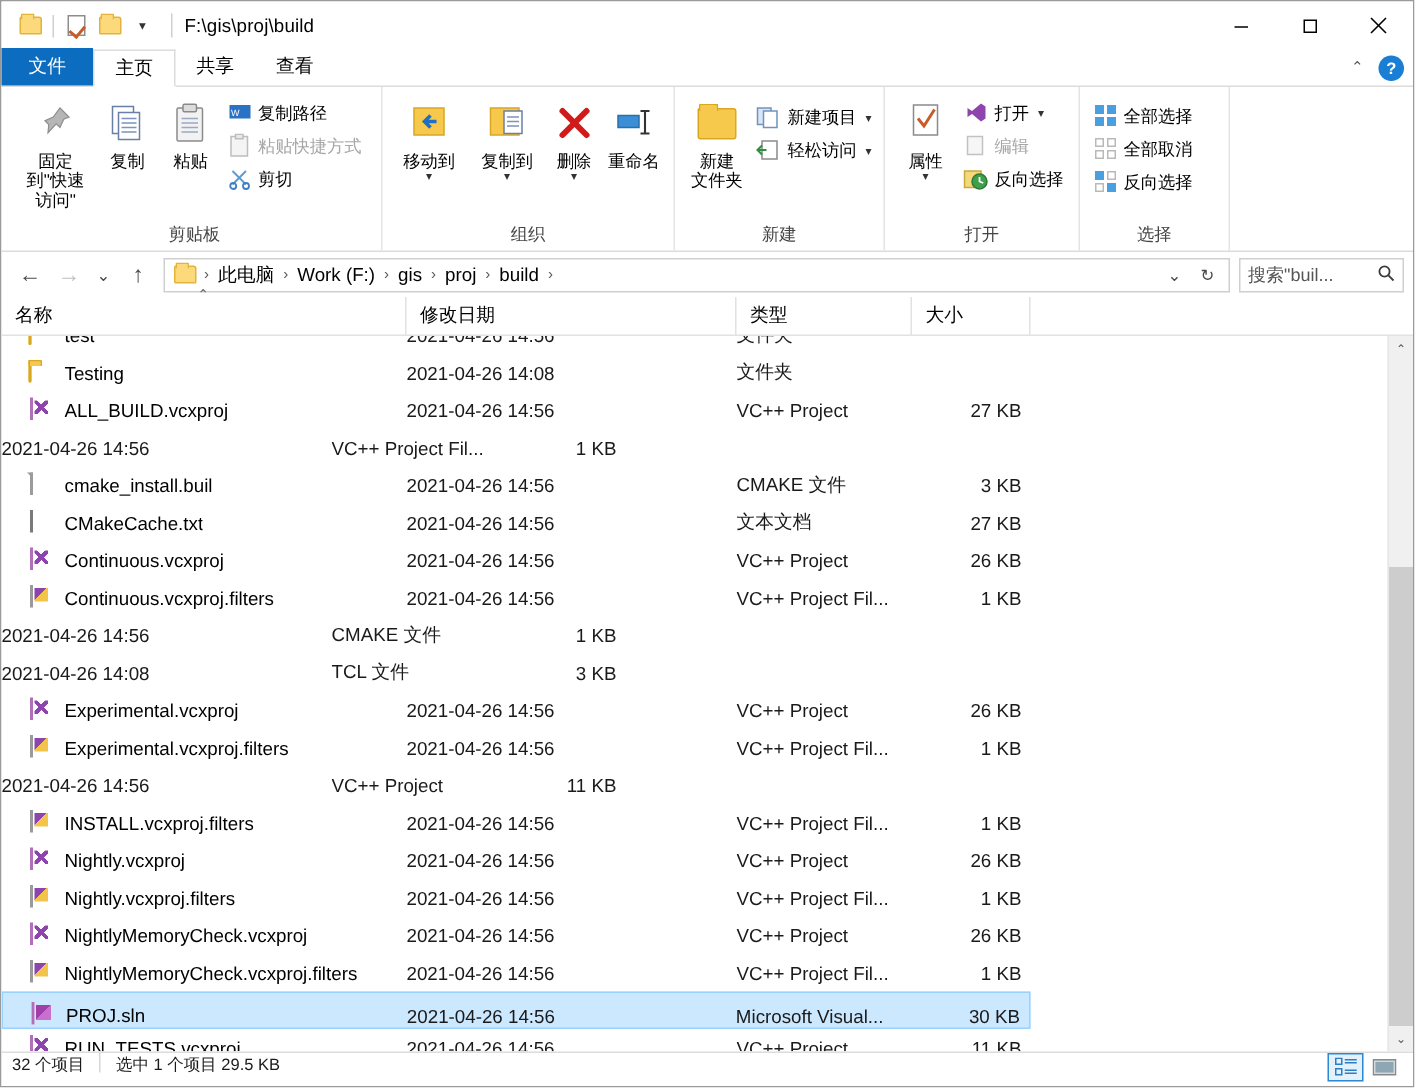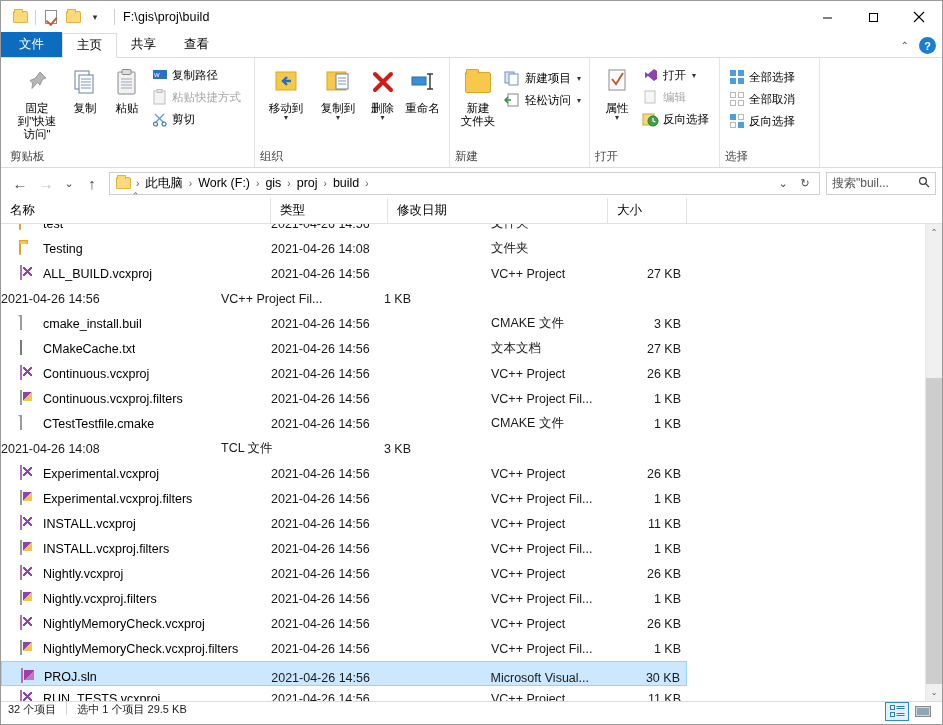--- a/index.html
+++ b/index.html
@@ -114,21 +114,21 @@
     padding-left: 4px;
   }
   .rgroup {
     display: flex; flex-direction: column;
     border-right: 1px solid #e4e4e4;
     padding: 3px 5px 0 5px;
     position: relative;
   }
   .rgroup-body { flex: 1; display: flex; align-items: flex-start; }
   .rgroup-title {
-    font-size: 11.5px; color: #444;
+    text-align: center; font-size: 11.5px; color: #444;
     padding-bottom: 3px; height: 18px;
   }
   .bigbtn {
     width: 56px;
     display: flex; flex-direction: column; align-items: center;
     padding: 4px 2px 0 2px;
     cursor: default;
   }
   .bigbtn .lbl {
     font-size: 11.5px; text-align: center; line-height: 13px;
@@ -652,25 +652,25 @@
           </svg>
       </span>
     </div>
   </div>
 
   <div class="headerrow">
     <div class="hcell" style="width:270px">
       <span class="sortmark">⌃</span>
       <span>名称</span>
     </div>
+    <div class="hcell" style="width:220px">
+      <span>修改日期</span>
+    </div>
     <div class="hcell" style="width:117px">
       <span>类型</span>
-    </div>
-    <div class="hcell" style="width:220px">
-      <span>修改日期</span>
     </div>
     <div class="hcell" style="width:79px">
       <span>大小</span>
     </div>
   </div>
 
   <div class="listwrap">
     <div class="list">
 
       <div class="clip-top">
@@ -738,24 +738,20 @@
           <div class="row">
             <span class="c-name">
               <span class="fileicon"><span class="ic-filters"></span></span>
               <span class="nm">Continuous.vcxproj.filters</span>
             </span>
             <span class="c-date">2021-04-26 14:56</span>
             <span class="c-type">VC++ Project Fil...</span>
             <span class="c-size">1 KB</span>
           </div>
           <div class="row">
-            <span class="c-name">
-              <span class="fileicon"><span class="ic-doc"></span></span>
-              <span class="nm">CTestTestfile.cmake</span>
-            </span>
             <span class="c-date">2021-04-26 14:56</span>
             <span class="c-type">CMAKE 文件</span>
             <span class="c-size">1 KB</span>
           </div>
           <div class="row">
             <span class="c-date">2021-04-26 14:08</span>
             <span class="c-type">TCL 文件</span>
             <span class="c-size">3 KB</span>
           </div>
           <div class="row">
@@ -770,24 +766,20 @@
           <div class="row">
             <span class="c-name">
               <span class="fileicon"><span class="ic-filters"></span></span>
               <span class="nm">Experimental.vcxproj.filters</span>
             </span>
             <span class="c-date">2021-04-26 14:56</span>
             <span class="c-type">VC++ Project Fil...</span>
             <span class="c-size">1 KB</span>
           </div>
           <div class="row">
-            <span class="c-name">
-              <span class="fileicon"><span class="ic-vcxproj"></span></span>
-              <span class="nm">INSTALL.vcxproj</span>
-            </span>
             <span class="c-date">2021-04-26 14:56</span>
             <span class="c-type">VC++ Project</span>
             <span class="c-size">11 KB</span>
           </div>
           <div class="row">
             <span class="c-name">
               <span class="fileicon"><span class="ic-filters"></span></span>
               <span class="nm">INSTALL.vcxproj.filters</span>
             </span>
             <span class="c-date">2021-04-26 14:56</span>

